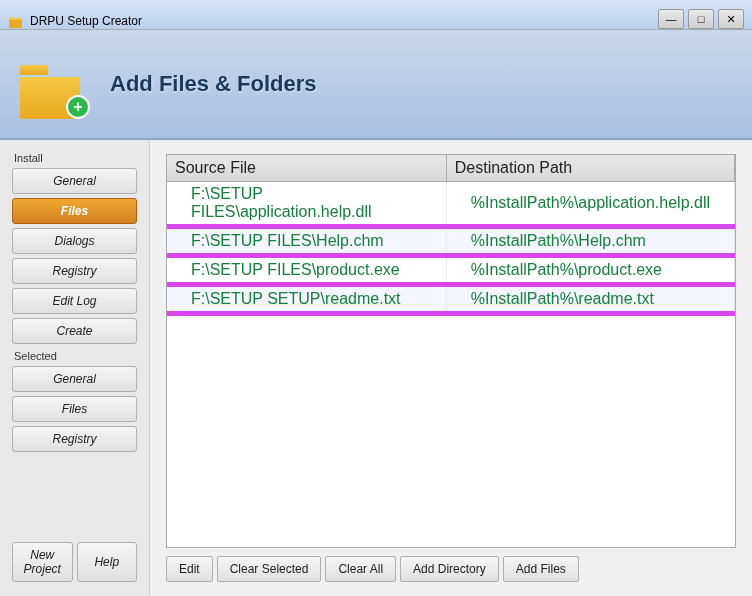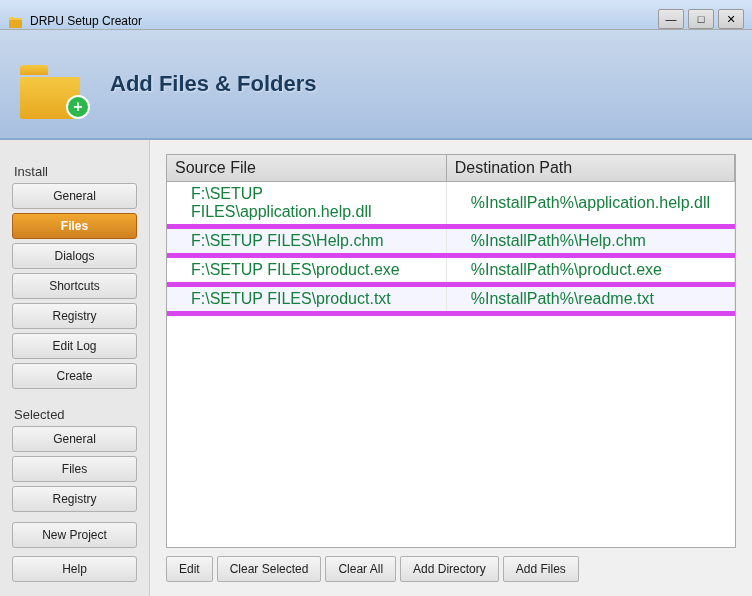--- a/index.html
+++ b/index.html
@@ -116,49 +116,49 @@
     .sidebar {
       width: 150px;
       background: #e8e8e8;
       border-right: 1px solid #ccc;
       padding: 10px 12px;
       display: flex;
       flex-direction: column;
       gap: 0;
     }
     .sidebar-section-label {
-      font-size: 13px;
+      font-size: 11px;
       color: #333;
-      margin-top: 14px;
+      margin-top: 2px;
       margin-bottom: 4px;
       padding-left: 2px;
     }
     .sidebar-btn {
       display: block;
       width: 100%;
       padding: 5px 10px;
       margin-bottom: 4px;
       background: linear-gradient(to bottom, #f5f5f5, #e0e0e0);
       border: 1px solid #b0b0b0;
       border-radius: 3px;
       cursor: pointer;
       text-align: center;
       font-size: 12px;
       color: #222;
+      font-style: italic;
     }
     .sidebar-btn.active {
       background: linear-gradient(to bottom, #f0a830, #d08020);
       border-color: #b06010;
       color: #fff;
       font-weight: bold;
     }
     .sidebar-spacer { flex: 1; }
     .sidebar-bottom {
       display: flex;
-      flex-direction: column;
       gap: 4px;
       margin-top: 0;
     }
 
     
     .content-area {
       flex: 1;
       padding: 14px 16px;
       display: flex;
       flex-direction: column;
@@ -239,21 +239,20 @@
   <div class="header-title">Add Files &amp; Folders</div>
 </div>
 
 <div class="main-content">
 
   <div class="sidebar">
     <div class="sidebar-section-label">Install</div>
     <button class="sidebar-btn">General</button>
     <button class="sidebar-btn active">Files</button>
     <button class="sidebar-btn">Dialogs</button>
-    <button class="sidebar-btn">Shortcuts</button>
     <button class="sidebar-btn">Registry</button>
     <button class="sidebar-btn">Edit Log</button>
     <button class="sidebar-btn">Create</button>
 
     <div class="sidebar-section-label">Selected</div>
     <button class="sidebar-btn">General</button>
     <button class="sidebar-btn">Files</button>
     <button class="sidebar-btn">Registry</button>
 
     <div class="sidebar-spacer"></div>
@@ -279,21 +278,21 @@
           </tr>
           <tr class="table-row">
             <td>F:\SETUP FILES\Help.chm</td>
             <td>%InstallPath%\Help.chm</td>
           </tr>
           <tr class="table-row">
             <td>F:\SETUP FILES\product.exe</td>
             <td>%InstallPath%\product.exe</td>
           </tr>
           <tr class="table-row">
-            <td>F:\SETUP FILES\product.txt</td>
+            <td>F:\SETUP SETUP\readme.txt</td>
             <td>%InstallPath%\readme.txt</td>
           </tr>
         </tbody>
       </table>
     </div>
 
     <div class="action-buttons">
       <button class="action-btn">Edit</button>
       <button class="action-btn">Clear Selected</button>
       <button class="action-btn">Clear All</button>

